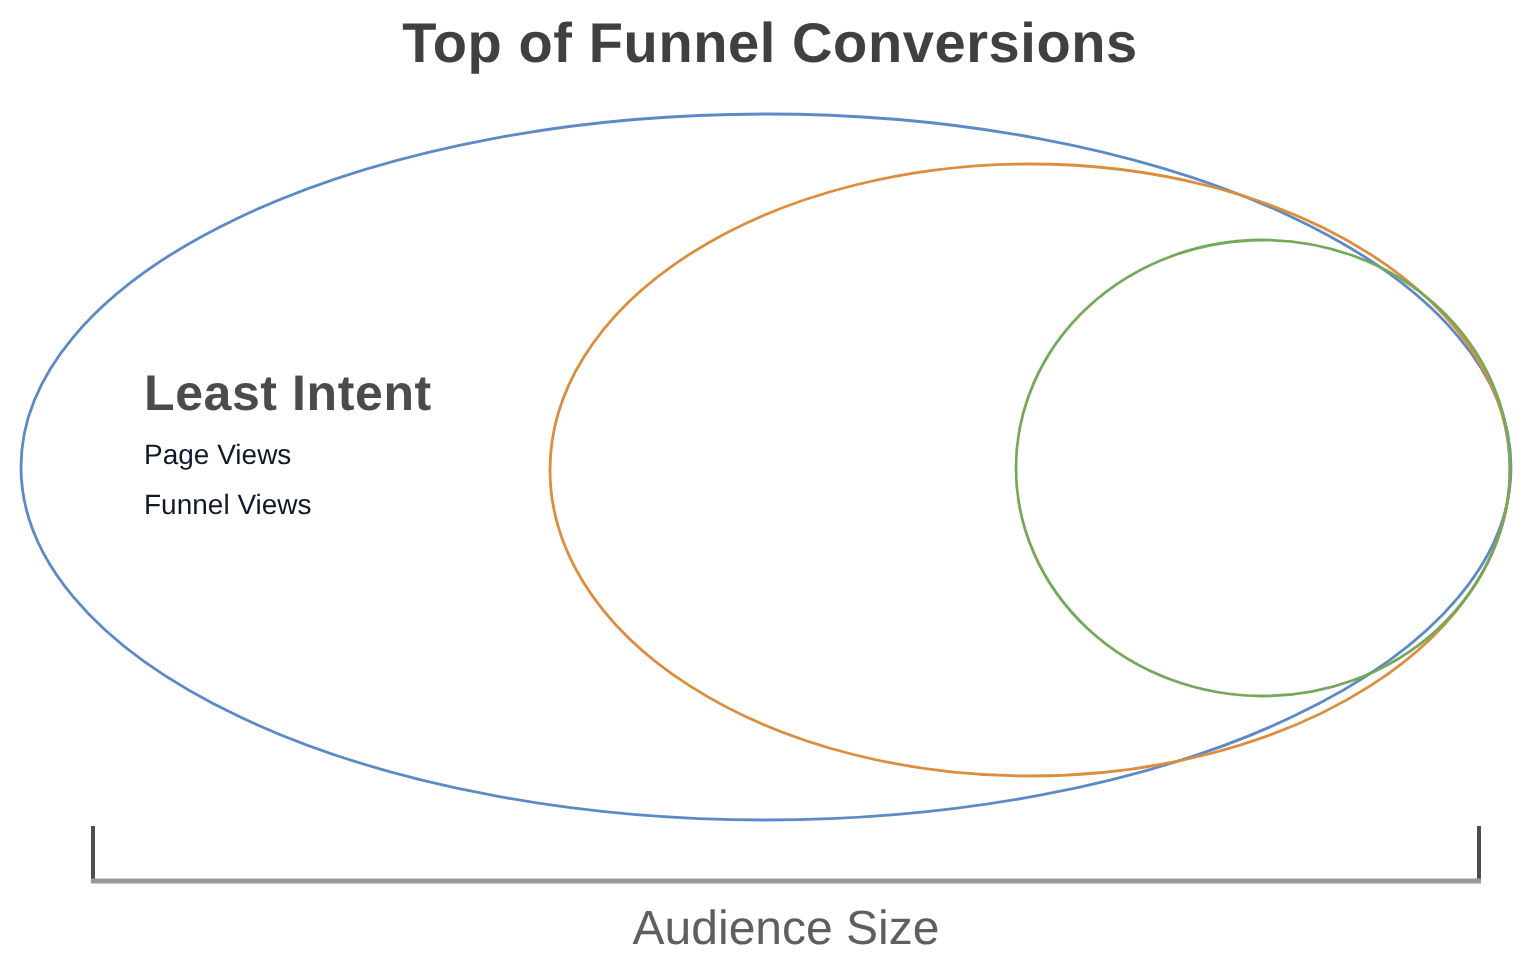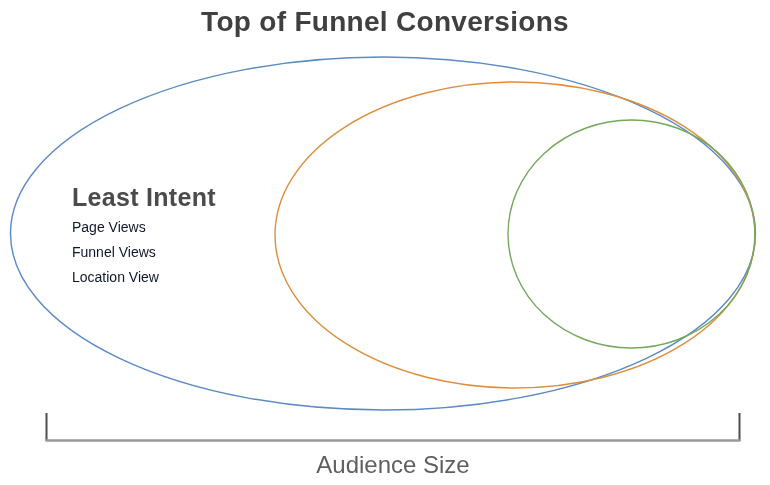--- a/index.html
+++ b/index.html
@@ -79,18 +79,17 @@
 
     <line x1="46.5" y1="413" x2="46.5" y2="441" stroke-width="2" stroke="#4d4d4d"></line>
     <line x1="739.5" y1="413" x2="739.5" y2="441" stroke-width="2" stroke="#4d4d4d"></line>
     <line x1="45.5" y1="440.5" x2="740.5" y2="440.5" stroke-width="2.5" stroke="#999999"></line>
   </svg>
 
   <div class="label-block">
     <div class="label-heading">Least Intent</div>
     <div class="label-item">Page Views</div>
     <div class="label-item">Funnel Views</div>
-    <div class="label-item">Location View</div>
   </div>
 
   <div class="bracket-label">Audience Size</div>
 
 </div>
 
 </body></html>

